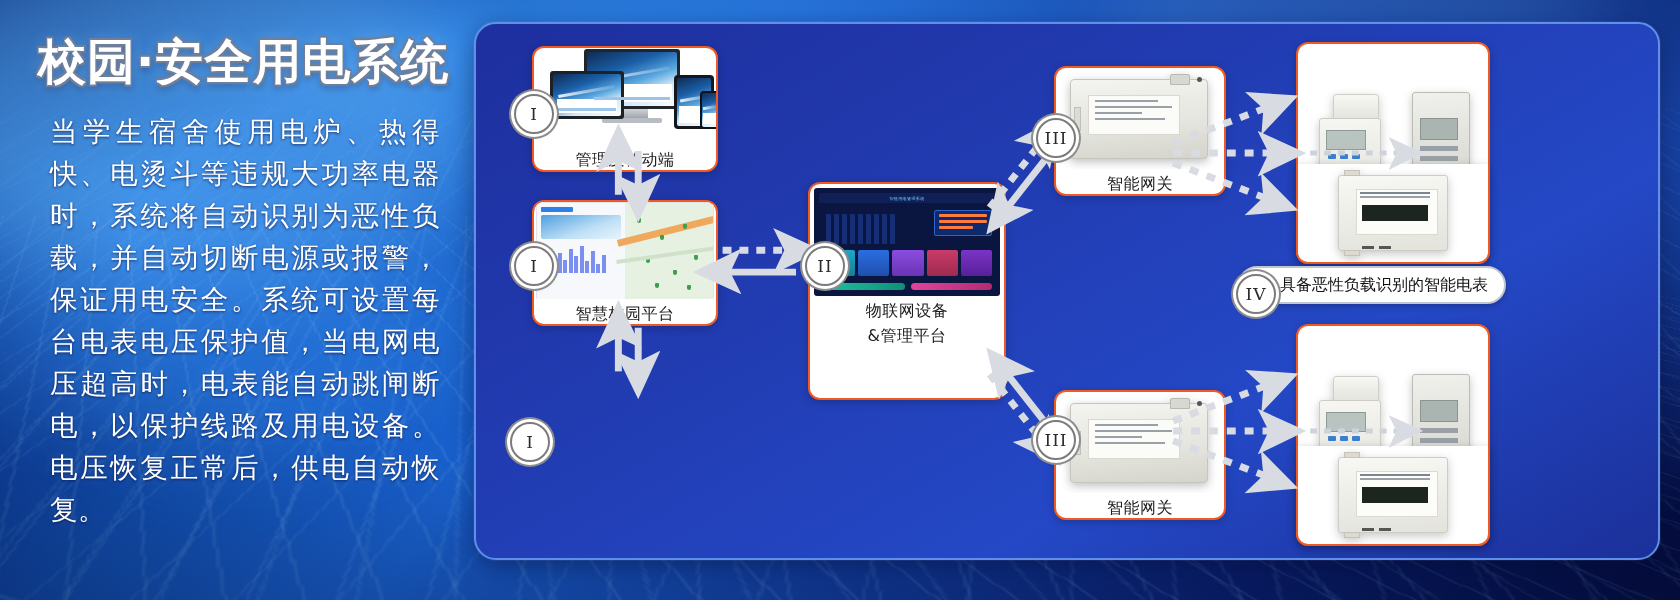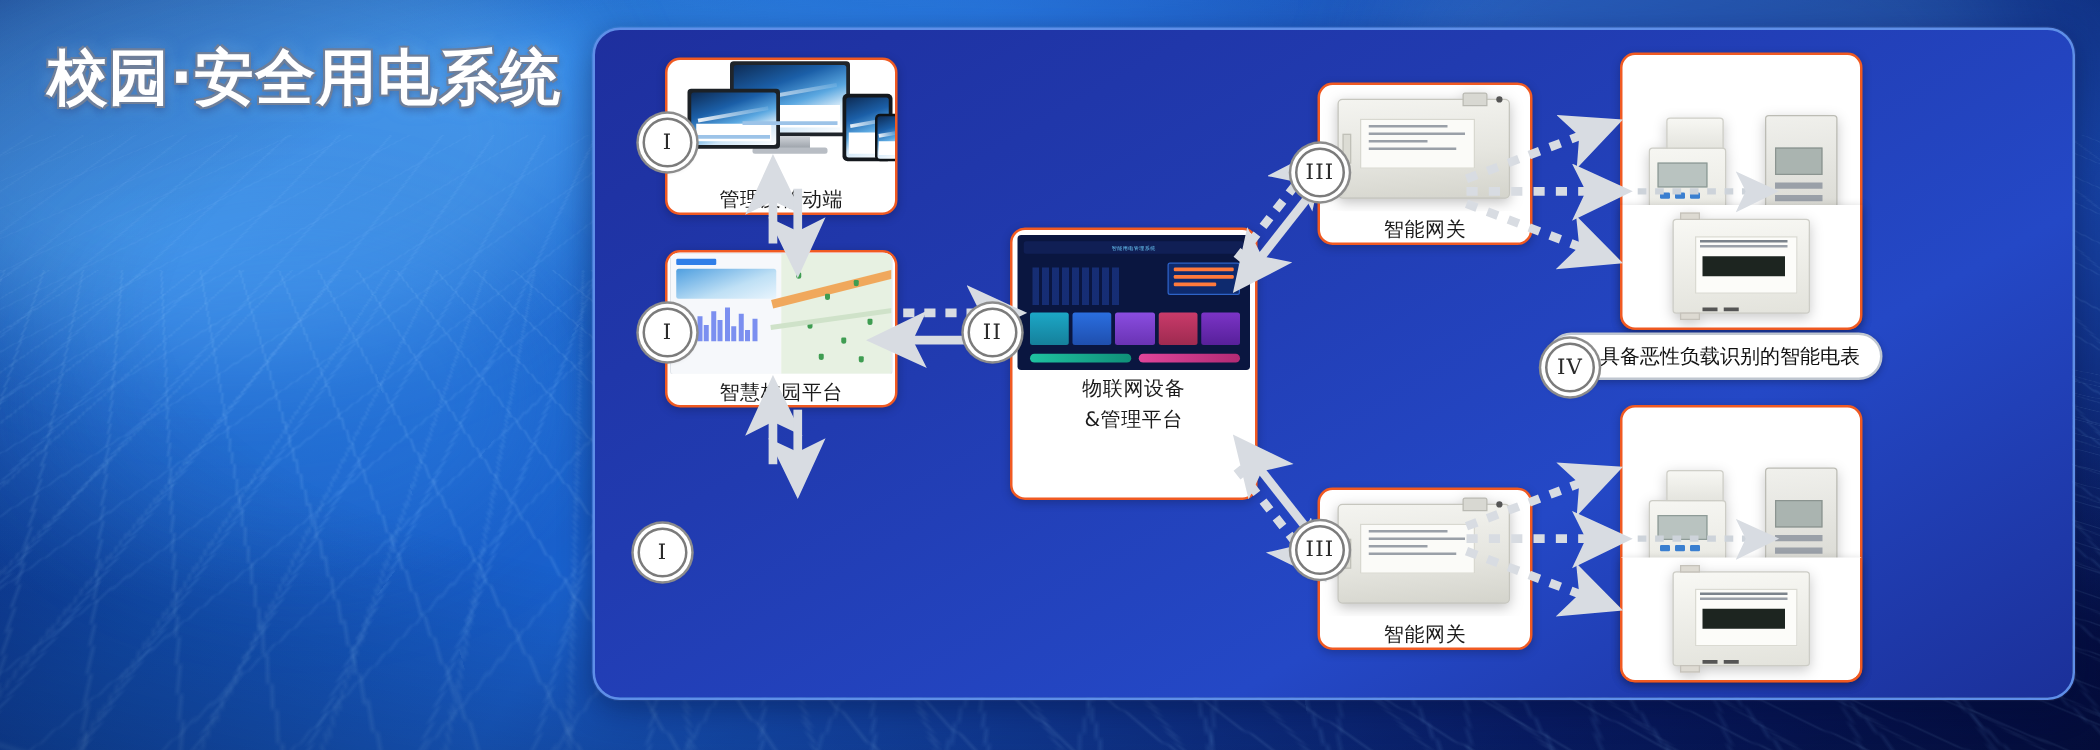--- a/index.html
+++ b/index.html
@@ -223,20 +223,21 @@
   <div class="swoosh sw1"></div>
   <div class="swoosh sw2"></div>
   <div class="swoosh sw3"></div>
   <div class="swoosh sw4"></div>
   <div class="swoosh sw5"></div>
   <div class="vignette"></div>
 </div>
 
 <div class="left">
   <div class="title">校园·安全用电系统</div>
+  <div class="body-text">当学生宿舍使用电炉、热得快、电烫斗等违规大功率电器时，系统将自动识别为恶性负载，并自动切断电源或报警，保证用电安全。系统可设置每台电表电压保护值，当电网电压超高时，电表能自动跳闸断电，以保护线路及用电设备。电压恢复正常后，供电自动恢复。</div>
 </div>
 
 <div class="panel">
 
   <svg class="arrows" viewBox="0 0 1186 538">
     <defs>
       <marker id="ah" markerWidth="7" markerHeight="7" refX="3" refY="3.2" orient="auto">
         <path d="M0,0 L7,3.2 L0,6.6 L1.6,3.2 Z" fill="#d8dce2"></path>
       </marker>
     </defs>
@@ -371,21 +372,21 @@
         </div>
         <div class="iot-bot">
           <i style="background:linear-gradient(90deg,#1fc2a0,#0f8f78)"></i>
           <i style="background:linear-gradient(90deg,#e0459a,#b22a74)"></i>
         </div>
       </div>
     </div>
     <div class="cap">物联网设备</div>
     <div class="cap">&amp;管理平台</div>
   </div>
-  <div class="rn" style="left:298px; top:222px;">II</div>
+  <div class="rn" style="left:329px; top:222px;">II</div>
 
   <div class="card" style="left:578px; top:42px; width:172px; height:130px;">
     <div class="thumb">
       <div class="gw">
         <div class="gw-body"></div>
         <div class="gw-lbl">
             <i style="width:70%"></i>
             <i style="width:86%"></i>
             <i style="width:52%"></i>
             <i style="width:78%"></i>

